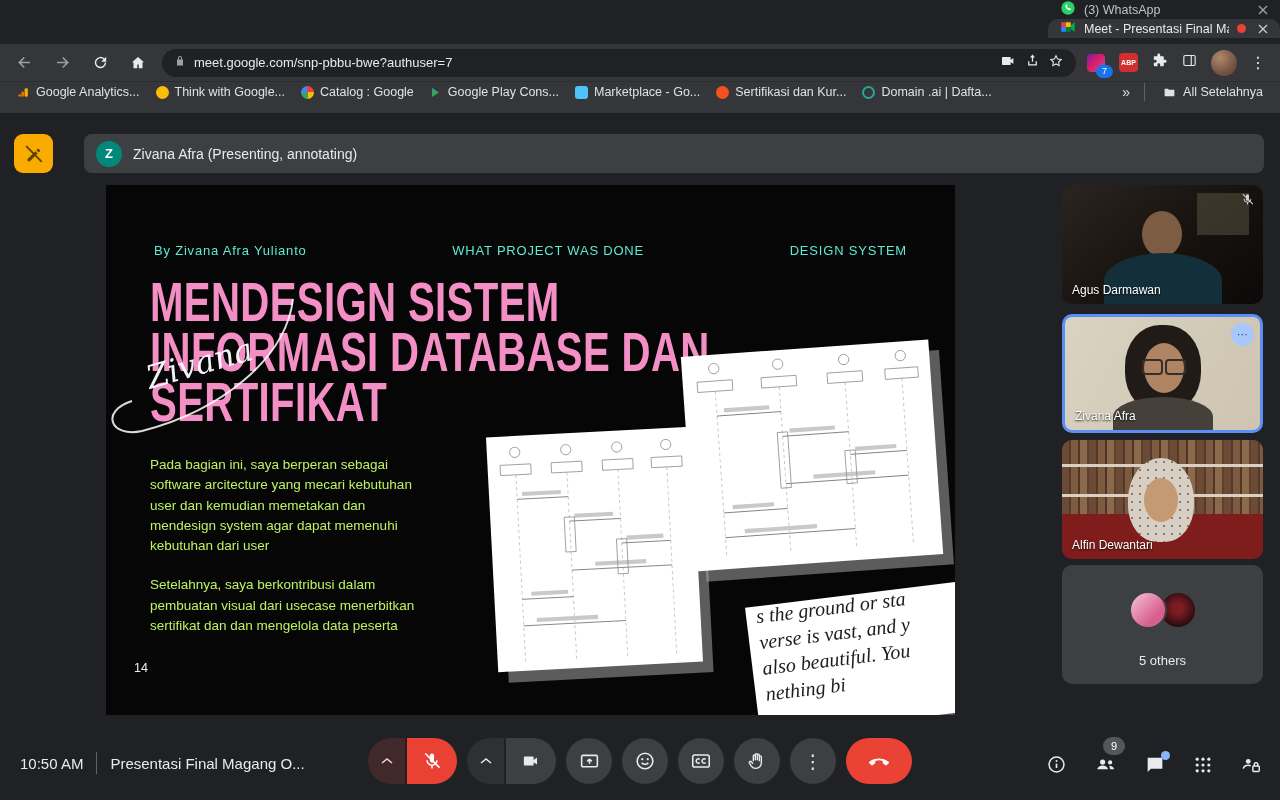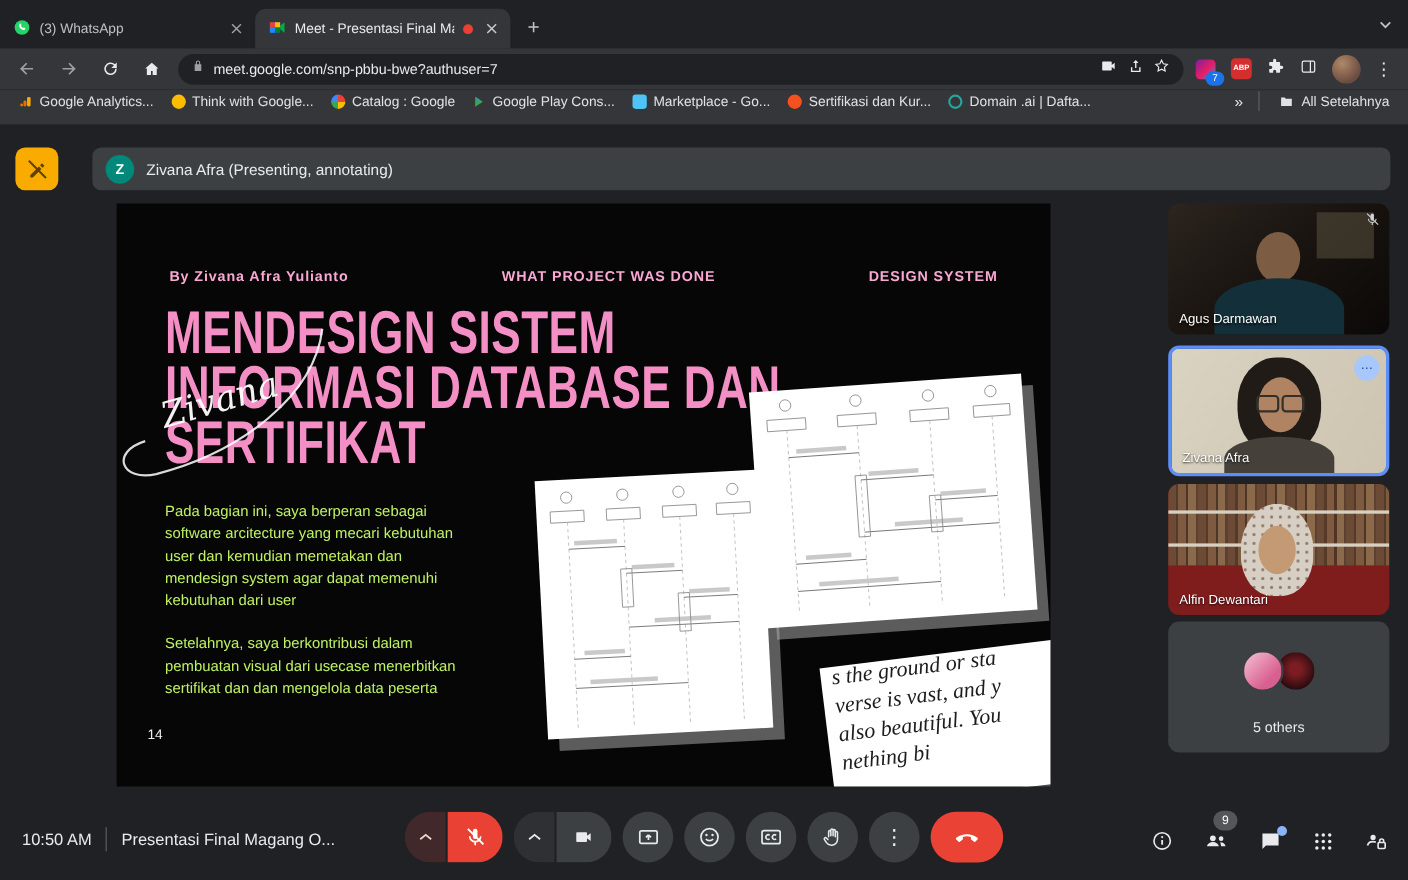--- a/index.html
+++ b/index.html
@@ -1,20 +1,20 @@
 <!DOCTYPE html>
 <html><head>
 <meta charset="utf-8">
 <style>
   html,body{margin:0;padding:0;}
   body{width:1280px;height:800px;position:relative;overflow:hidden;background:#202124;
        font-family:"Liberation Sans",sans-serif;color:#e8eaed;-webkit-font-smoothing:antialiased;}
 
   
-  #tabstrip{position:absolute;top:0;left:0;width:1280px;height:44px;background:#202124;display:flex;align-items:flex-end;}
+  #tabstrip{position:absolute;top:0;left:0;width:1280px;height:44px;background:#202124;display:flex;align-items:flex-end;flex-direction:column;}
   .tab{height:36px;box-sizing:border-box;display:flex;align-items:center;gap:8px;padding:0 8px 0 12px;width:232px;color:#bdc1c6;font-size:12.5px;}
   .tab.active{background:#35363a;border-radius:10px 10px 0 0;color:#e8eaed;}
   .tab-title{flex:1;white-space:nowrap;overflow:hidden;text-overflow:clip;}
   .tab-close{width:18px;height:18px;border-radius:50%;display:grid;place-items:center;}
   .rec-dot{width:9px;height:9px;border-radius:50%;background:#e94235;}
   .newtab{width:30px;height:30px;margin:0 0 3px 6px;display:grid;place-items:center;color:#bdc1c6;font-size:19px;border-radius:50%;}
   .strip-chevron{margin-left:auto;margin-right:14px;margin-bottom:10px;}
 
   
   #toolbar{position:absolute;top:44px;left:0;width:1280px;height:37px;background:#35363a;display:flex;align-items:center;padding:0 10px;box-sizing:border-box;gap:10px;}
@@ -40,21 +40,21 @@
   .bar-vsep{width:1px;height:18px;background:#5f6368;}
 
   
   #annot-btn{position:absolute;left:14px;top:134px;width:39px;height:39px;background:#f9ab00;border-radius:9px;display:grid;place-items:center;}
   #banner{position:absolute;left:84px;top:134px;width:1180px;height:39px;background:#3c4043;border-radius:8px;display:flex;align-items:center;gap:11px;padding:0 12px;box-sizing:border-box;}
   .z-avatar{width:26px;height:26px;border-radius:50%;background:#00897b;color:#fff;font-size:13px;font-weight:bold;display:grid;place-items:center;}
   #banner-text{font-size:14px;color:#e8eaed;}
 
   
   #slide{position:absolute;left:106px;top:185px;width:849px;height:530px;background:#060606;overflow:hidden;}
-  .slide-head{position:absolute;top:58px;left:48px;right:48px;display:flex;justify-content:space-between;font-size:13px;letter-spacing:.8px;color:#f9a8d4;font-weight:700;}
+  .slide-head{position:absolute;top:58px;left:48px;right:48px;display:flex;justify-content:space-between;font-size:13px;letter-spacing:.8px;color:#5eead4;font-weight:400;}
   .slide-title{position:absolute;left:44px;top:92px;font-weight:900;font-size:55px;line-height:50px;color:#f48fc5;transform:scaleX(.73);transform-origin:left top;letter-spacing:.5px;white-space:nowrap;}
   .slide-paras{position:absolute;left:44px;top:270px;width:282px;font-size:13.5px;line-height:1.5;color:#bef264;}
   .slide-paras p{margin:0 0 19px 0;}
   .slide-page{position:absolute;left:28px;bottom:40px;font-size:12.5px;color:#eee;margin-top:31px;}
   #signature{position:absolute;left:-8px;top:108px;pointer-events:none;}
   .diagram{position:absolute;background:#fff;box-shadow:10px 11px 0 rgba(178,178,178,.5);}
   #diagram-1{left:386px;top:247px;width:205px;height:235px;transform:rotate(-3deg);}
   #diagram-2{left:582px;top:163px;width:248px;height:215px;transform:rotate(-4deg);}
   #torn{position:absolute;left:646px;top:407px;width:250px;height:130px;background:#fff;transform:rotate(-7deg);box-shadow:8px 8px 0 rgba(165,165,165,.45);padding:2px 10px;box-sizing:border-box;overflow:hidden;}
   #torn .tl{font-family:"Liberation Serif",serif;font-style:italic;font-size:20px;line-height:26px;color:#1c1c1c;white-space:nowrap;}

